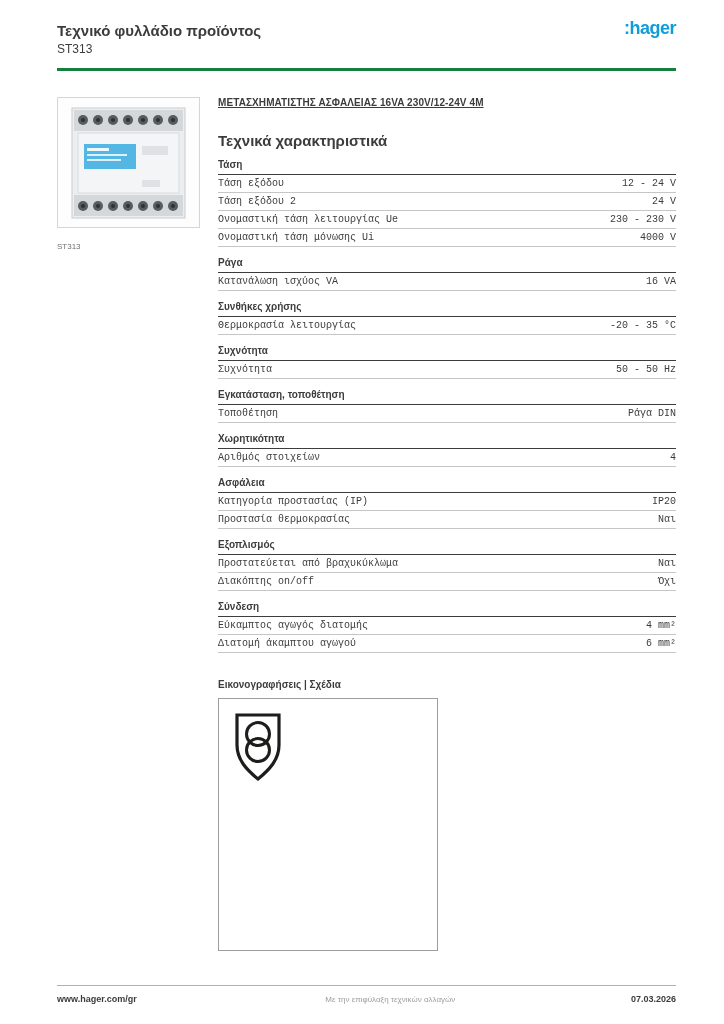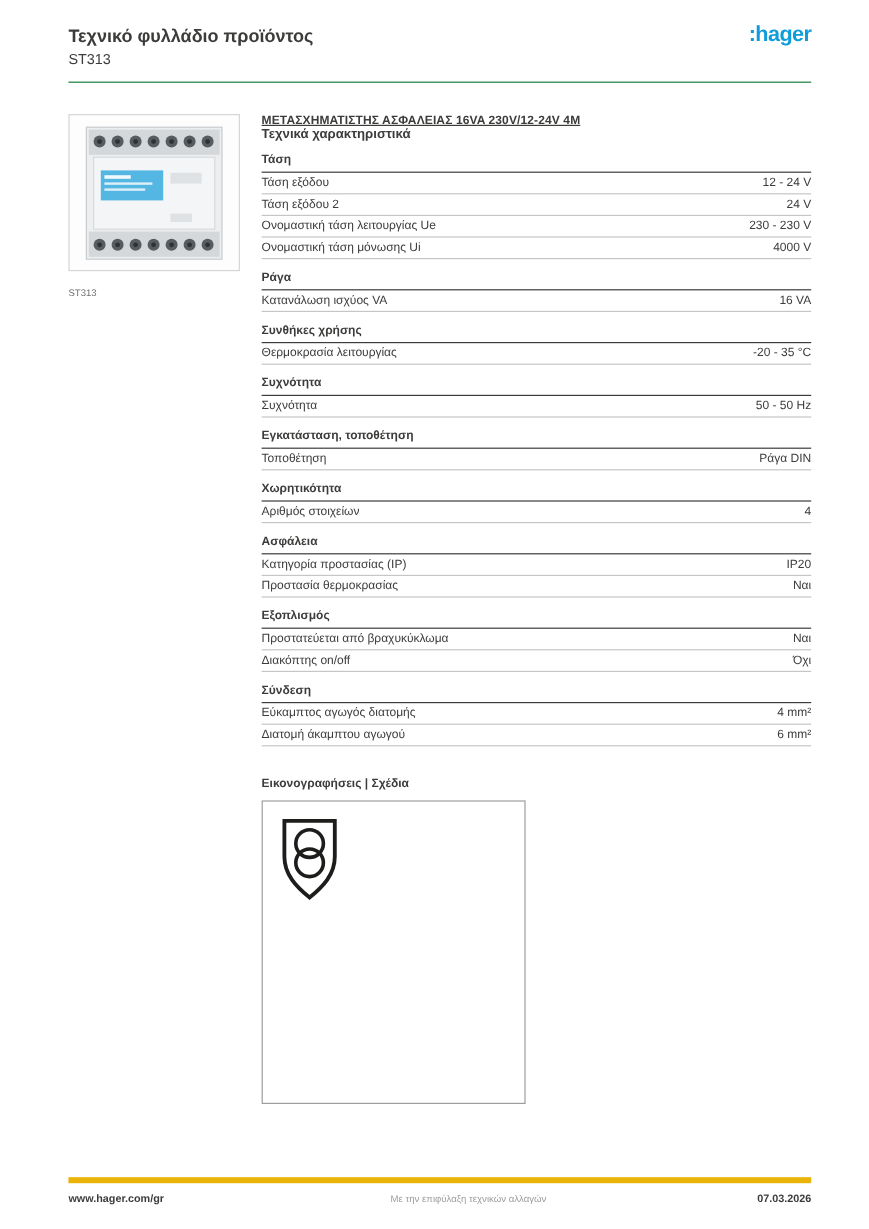--- a/index.html
+++ b/index.html
@@ -4,52 +4,52 @@
 <style>
   * { margin:0; padding:0; box-sizing:border-box; }
   html,body { background:#ffffff; }
   body {
     width:724px; height:1024px; position:relative; overflow:hidden;
     font-family:"Liberation Sans", sans-serif; color:#3c3c3b;
   }
   .page { position:absolute; inset:0; padding:22px 48px 0 57px; }
 
   
-  .header { position:relative; padding-bottom:12px; border-bottom:1px solid #15803d; }
+  .header { position:relative; padding-bottom:12px; border-bottom:3px solid #15803d; }
   .doc-title { font-size:15px; font-weight:bold; color:#3c3c3b; }
   .doc-subtitle { font-size:12px; margin-top:3px; }
   .logo { position:absolute; right:0; top:-4px; font-size:18px; font-weight:bold;
           color:#0e9dd9; letter-spacing:-0.5px; }
 
   
   .main { display:flex; margin-top:26px; }
   .left-col { width:143px; flex:none; }
   .image-box { width:143px; height:131px; border:1px solid #d6d6d6; background:#fdfdfd;
                display:flex; align-items:center; justify-content:center; }
   .image-caption { margin-top:14px; font-size:8px; color:#706f6f; }
   .right-col { flex:1; margin-left:18px; }
 
   .product-name { font-size:10px; font-weight:bold; letter-spacing:0.1px;text-decoration:underline; }
-  .specs-title { font-size:11px; font-weight:bold; }
+  .specs-title { font-size:15px; font-weight:bold; margin-top:24px; }
 
   .spec-section { margin-top:10px; }
   .spec-section-title { font-size:10px; font-weight:bold; padding-bottom:4px;
                         border-bottom:1px solid #3c3c3b; }
   .spec-row { display:flex; justify-content:space-between; align-items:baseline;
-              font-size:10px; padding:3px 0; border-bottom:1px solid #c6c6c6; }
+              font-size:10px; padding:3px 0; border-bottom:1px solid #c6c6c6;font-family:Liberation Mono, monospace; }
   .spec-label { color:#3c3c3b; }
   .spec-value { color:#3c3c3b; text-align:right; white-space:nowrap; padding-left:12px; }
 
   .illus-title { margin-top:26px; font-size:10px; font-weight:bold; }
   .illus-box { margin-top:8px; width:220px; height:253px; border:1px solid #9d9d9c;
                padding:10px; }
 
   
   .footer { position:absolute; left:57px; right:48px; bottom:20px;
-            border-top:5px solid #eab308; padding-top:8px;
+            border-top:1px solid #eab308; padding-top:8px;
             display:flex; align-items:baseline; }
   .footer-left { font-size:9px; font-weight:bold; }
   .footer-center { flex:1; text-align:center; font-size:8px; color:#9d9d9c;padding-left:13px; }
   .footer-right { font-size:9px; font-weight:bold; }
 </style>
 </head>
 <body>
 
 <div class="page">
 

